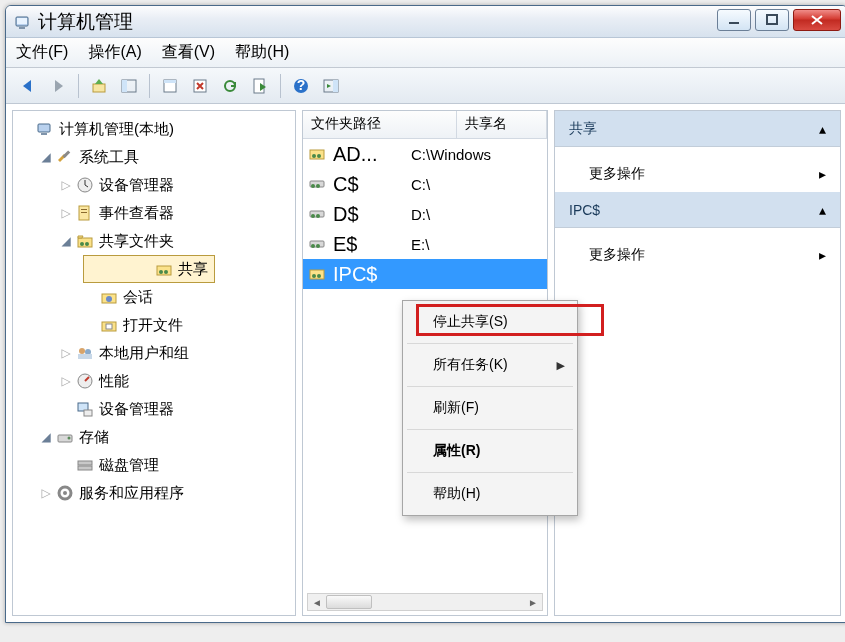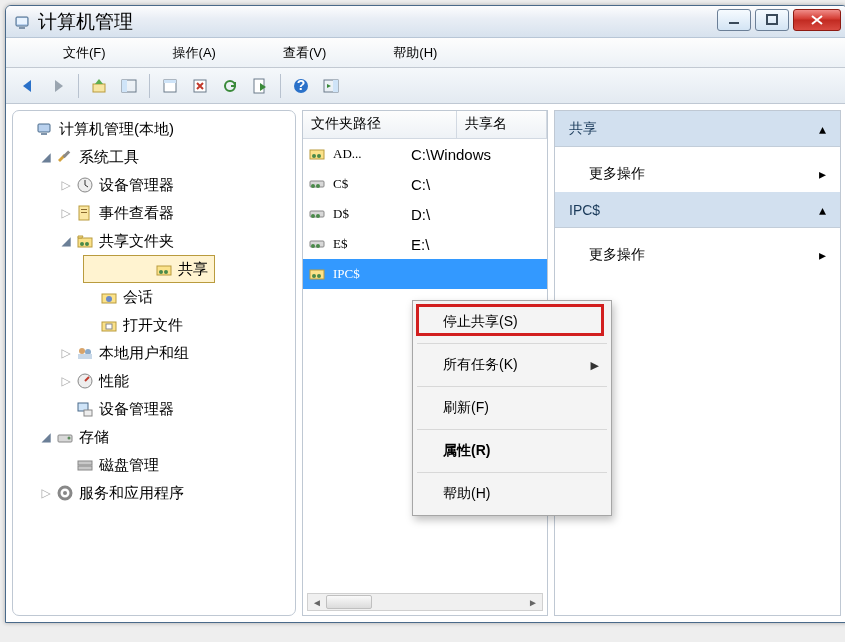--- a/index.html
+++ b/index.html
@@ -10,65 +10,65 @@
   .titlebar { height: 32px; background: linear-gradient(to bottom,#fdfdfe 0%,#e9eef5 40%,#d7e2ee 100%); border-bottom: 1px solid #b8c6d6; position: relative; display:flex; align-items:center; padding-left:8px; }
   .titlebar .t-ico { width:18px; height:18px; margin-right:6px; display:flex; align-items:center; justify-content:center; }
   .titlebar .t-txt { font-size:19px; color:#000; }
   .winbtns { position:absolute; right:6px; top:3px; display:flex; gap:4px; }
   .winbtn { width:34px; height:22px; border:1px solid #6b7f97; border-radius:3px; background:linear-gradient(to bottom,#f6fbff,#d3e4f4); display:flex; align-items:center; justify-content:center; color:#3a4a5a; font-weight:bold; }
   .winbtn.close { width:48px; background:linear-gradient(to bottom,#f08d89 0%,#d43b32 45%,#c12a21 50%,#d94a41 100%); border-color:#8e1a12; color:#fff; }
   .winbtn svg { display:block; }
 
   
   .menubar { height:30px; background:linear-gradient(to bottom,#fdfdfd,#ecf1f6); border-bottom:1px solid #c2c9d2; display:flex; align-items:center; padding-left:10px; gap:20px; }
-  .menubar .mitem { color:#000; font-size:13px;margin-left:47px; }
+  .menubar .mitem { color:#000; font-size:16px; }
 
   
   .toolbar { height:36px; background:linear-gradient(to bottom,#f5f8fb,#e3eaf1); border-bottom:1px solid #bfc8d3; display:flex; align-items:center; padding-left:8px; gap:2px; }
   .tbtn { width:28px; height:28px; border:1px solid transparent; display:flex; align-items:center; justify-content:center; border-radius:3px; }
   .tsep { width:1px; height:24px; background:#b8c2cf; margin:0 4px; }
 
   
   .client { display:flex; height:calc(100% - 32px - 30px - 36px); background:#fff; }
   .pane { border:1px solid #bfc8d3; margin:6px 0 6px 6px; background:#fff; overflow:hidden; position:relative; }
-  .pane.left  { width:284px;border-radius:7px; }
+  .pane.left  { width:284px; }
   .pane.mid   { width:246px; }
   .pane.right { flex:1; margin-right:6px; }
 
   
   .tree { padding:4px 0 0 4px; }
   .trow { display:flex; align-items:center; height:28px; white-space:nowrap; }
   .trow .expander { width:14px; text-align:center; color:#6b7f97; font-size:12px; margin-right:2px; }
   .trow .t-ico { width:20px; height:20px; margin-right:4px; display:flex; align-items:center; justify-content:center; }
   .trow .t-label { font-size:15px; color:#000; }
   .indent0{padding-left:2px;} .indent1{padding-left:22px;} .indent2{padding-left:42px;} .indent3{padding-left:66px;}
 
   
   .listhdr { height:28px; background:linear-gradient(to bottom,#fdfdfd,#eef2f6); border-bottom:1px solid #d2d9e2; display:flex; }
   .listhdr .col { padding:4px 8px; border-right:1px solid #d2d9e2; font-size:14px; color:#000; }
   .list { }
   .list .lrow { display:flex; align-items:center; height:30px; padding-left:4px; }
   .list .lrow .sico { width:22px; height:20px; margin-right:4px; display:flex; align-items:center; justify-content:center; }
-  .list .lrow .c1 { width:78px; font-size:13px;font-family:Liberation Serif, serif; }
+  .list .lrow .c1 { width:78px; font-size:20px; }
   .list .lrow .c2 { font-size:15px; }
   .list .lrow.sel { background:#3399ff; color:#fff; }
   .list .lrow.sel .c1, .list .lrow.sel .c2 { color:#fff; }
   .mid .hscroll { position:absolute; bottom:4px; left:4px; right:4px; height:18px; background:#f0f0f0; border:1px solid #d0d0d0; display:flex; align-items:center; }
   .mid .hscroll .arrow { width:18px; height:100%; display:flex; align-items:center; justify-content:center; color:#666; font-size:10px; }
   .mid .hscroll .thumb { position:absolute; left:18px; top:1px; height:14px; width:46px; background:linear-gradient(to bottom,#fafafa,#dcdcdc); border:1px solid #c0c0c0; border-radius:2px; }
 
   
   .rhdr { height:28px; background:linear-gradient(to bottom,#fdfdfd,#eef2f6); border-bottom:1px solid #d2d9e2; padding:4px 10px; font-size:15px; color:#000; }
   .rsect { height:36px; background:#d2e0ef; border-bottom:1px solid #c2cdd9; display:flex; align-items:center; justify-content:space-between; padding:0 14px; font-size:15px; color:#1a3a5a; }
   .rsect .chev { color:#000; }
   .ritem { height:36px; display:flex; align-items:center; justify-content:space-between; padding:0 14px 0 34px; font-size:15px;margin-top:9px; }
   .ritem .chev { color:#000; }
 
   
-  .ctxmenu { position:absolute; left:412px; top:300px; width:200px; background:#f4f4f4; border:1px solid #a6a6a6; box-shadow:2px 4px 8px rgba(0,0,0,.25); padding:4px 2px; z-index:20; }
+  .ctxmenu { position:absolute; left:402px; top:300px; width:176px; background:#f4f4f4; border:1px solid #a6a6a6; box-shadow:2px 4px 8px rgba(0,0,0,.25); padding:4px 2px; z-index:20; }
   .cmi { height:34px; display:flex; align-items:center; padding-left:28px; font-size:15px; position:relative; }
   .cmi.sep { height:0; border-top:1px solid #d8d8d8; margin:4px 2px; padding:0; }
   .cmi .more { position:absolute; right:10px; color:#333; font-size:11px; }
   .cmi.bold { font-weight:bold; }
   .redbox { position:absolute; left:416px; top:304px; width:188px; height:32px; border:3px solid #d21f1f; z-index:22; pointer-events:none; }
 
 </style>
 </head>
 <body>
 

